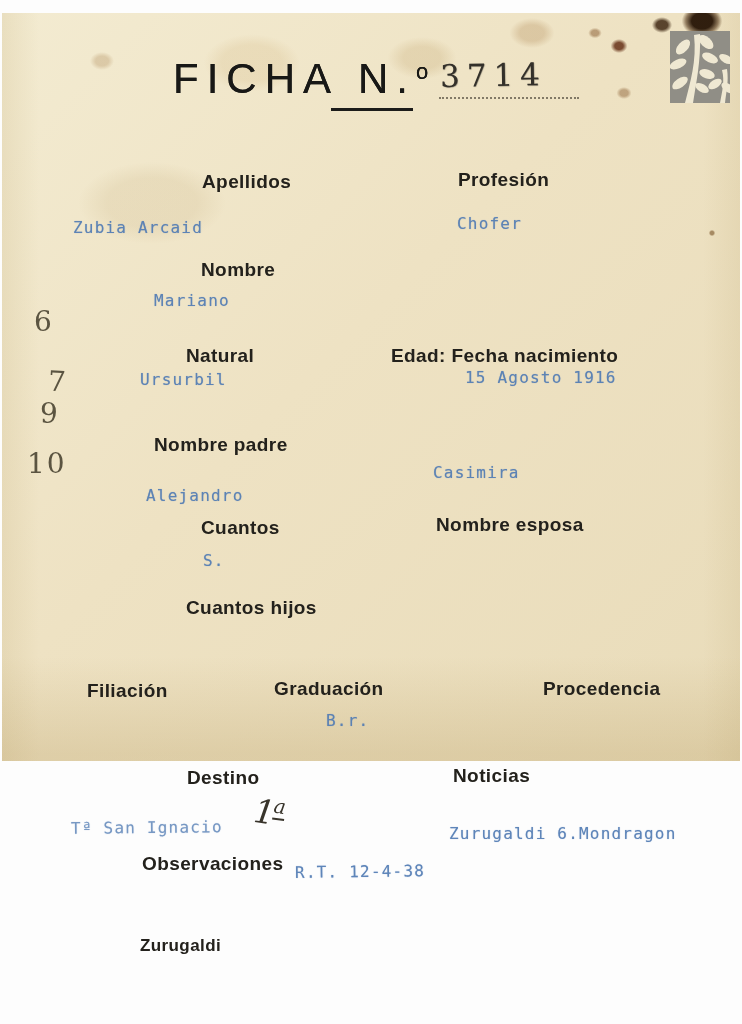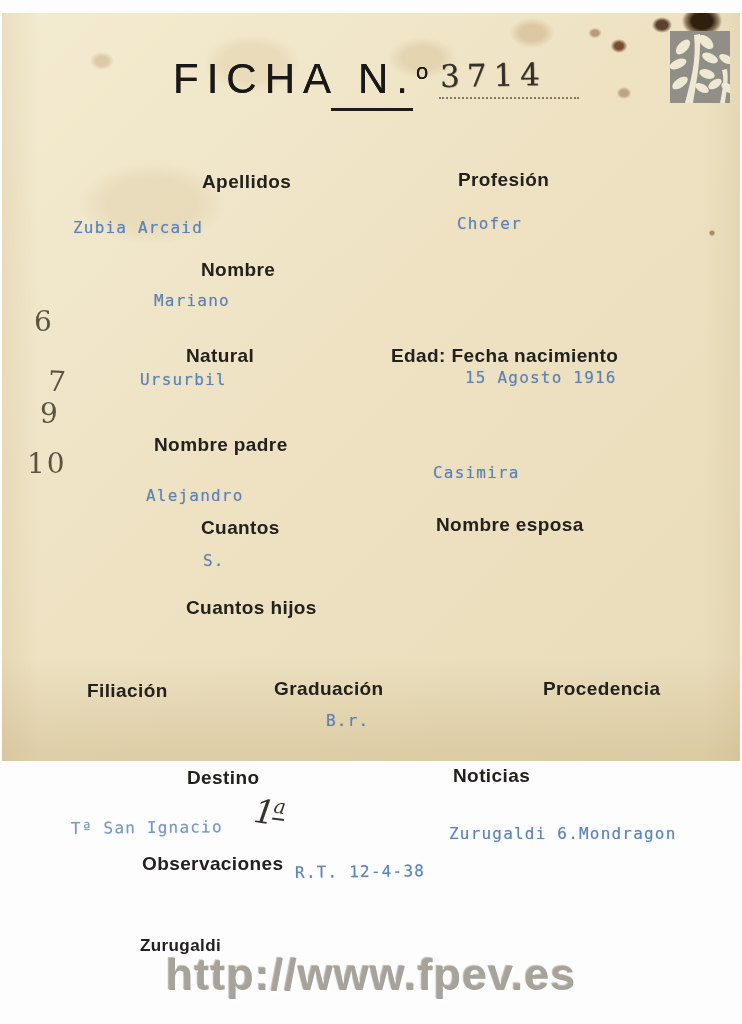--- a/index.html
+++ b/index.html
@@ -146,15 +146,14 @@
     <span class="label" style="left:451px;top:752px;">Noticias</span>
     <span class="typed" style="left:69px;top:805px;opacity:0.78;transform:rotate(-0.6deg);">Tª San Ignacio</span>
     <span class="handwritten" style="left:252px;top:780px;"><span>1</span><span class="sup">a</span></span>
     <span class="typed" style="left:447px;top:811px;">Zurugaldi 6.Mondragon</span>
 
     <span class="label" style="left:140px;top:840px;">Observaciones</span>
     <span class="typed" style="left:293px;top:849px;transform:rotate(-0.8deg);">R.T. 12-4-38</span>
 
     <span class="label ref-label" style="left:138px;top:923px;">Zurugaldi</span>
 
-    <span class="watermark">http://www.fpev.es</span>
   </div>
 </div>
 
 </body></html>

